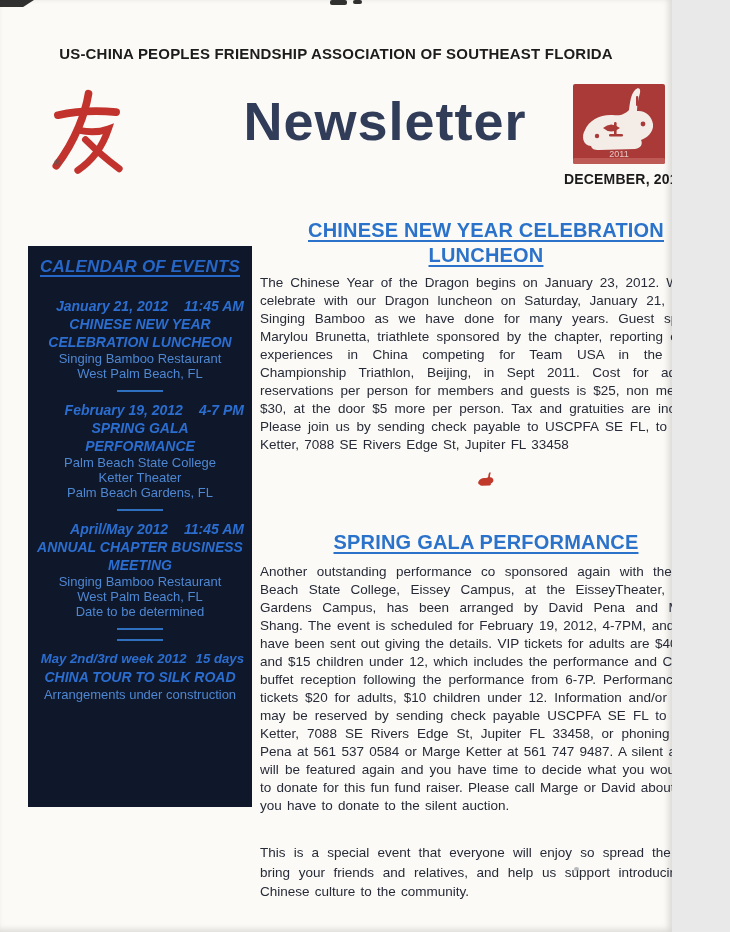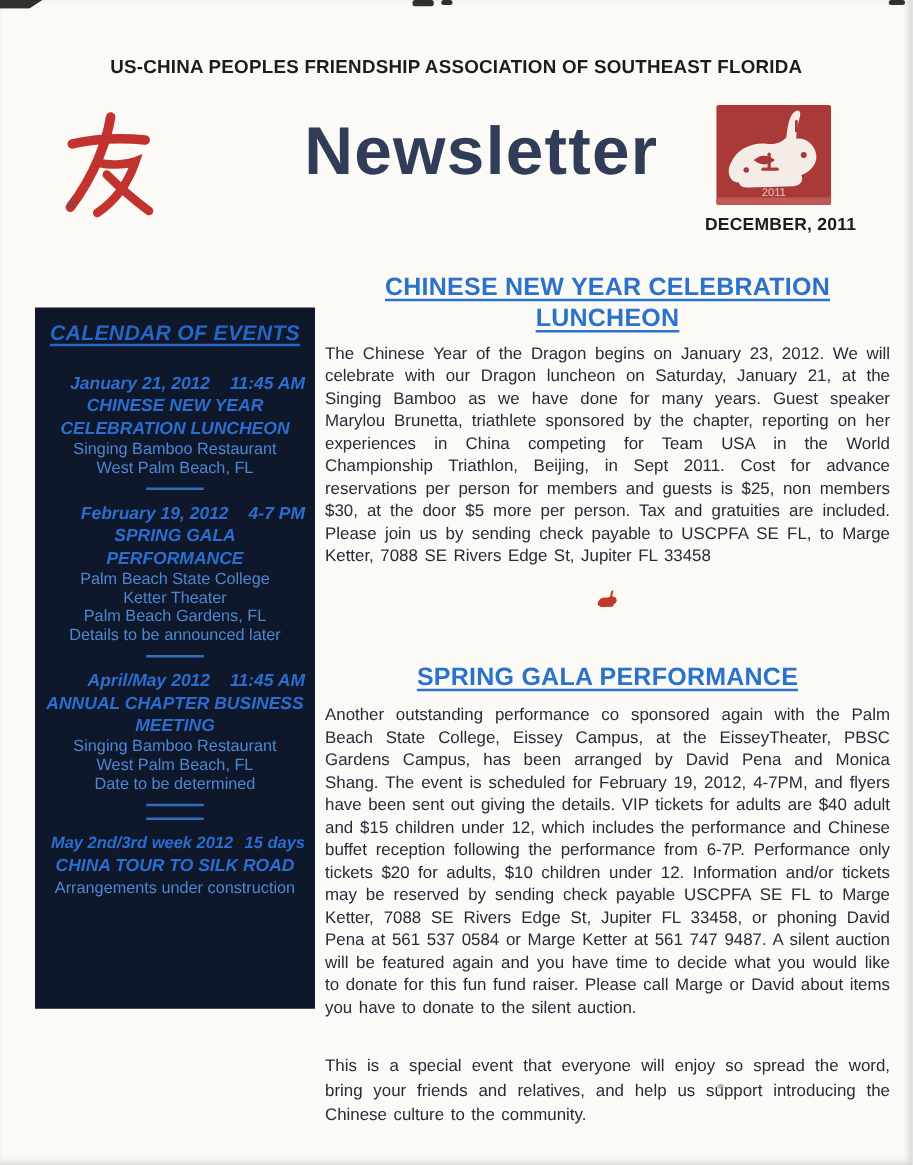--- a/index.html
+++ b/index.html
@@ -1,18 +1,18 @@
 <!DOCTYPE html>
 <html><head>
 <meta charset="utf-8">
 <style>
   html,body{margin:0;padding:0;background:#e9e9e9;}
   .page{
     position:relative;
-    width:730px;height:932px;
+    width:672px;height:932px;
     background:#fbfaf6;
     font-family:"Liberation Sans",sans-serif;
     overflow:hidden;
     box-shadow:inset -3px -2px 6px rgba(150,150,150,.35);
   }
   
   .artifact{position:absolute;background:#141414;opacity:.88;}
   .art-1{left:0;top:0;width:34px;height:7px;clip-path:polygon(0 0,100% 0,68% 100%,0 100%);}
   .art-2{left:330px;top:0;width:17px;height:5px;border-radius:2px;}
   .art-3{left:353px;top:0;width:9px;height:4px;border-radius:2px;}
@@ -153,21 +153,20 @@
 
     <div class="event">
       <div class="ev-head">
         <span>February 19, 2012</span>
         <span>4-7 PM</span>
       </div>
       <div class="ev-title">SPRING GALA PERFORMANCE</div>
       <div class="ev-detail">Palm Beach State College</div>
       <div class="ev-detail">Ketter Theater</div>
       <div class="ev-detail">Palm Beach Gardens, FL</div>
-      <div class="ev-detail">Details to be announced later</div>
     </div>
     <div class="ev-divider"></div>
 
     <div class="event">
       <div class="ev-head">
         <span>April/May 2012</span>
         <span>11:45 AM</span>
       </div>
       <div class="ev-title">ANNUAL CHAPTER BUSINESS MEETING</div>
       <div class="ev-detail">Singing Bamboo Restaurant</div>

